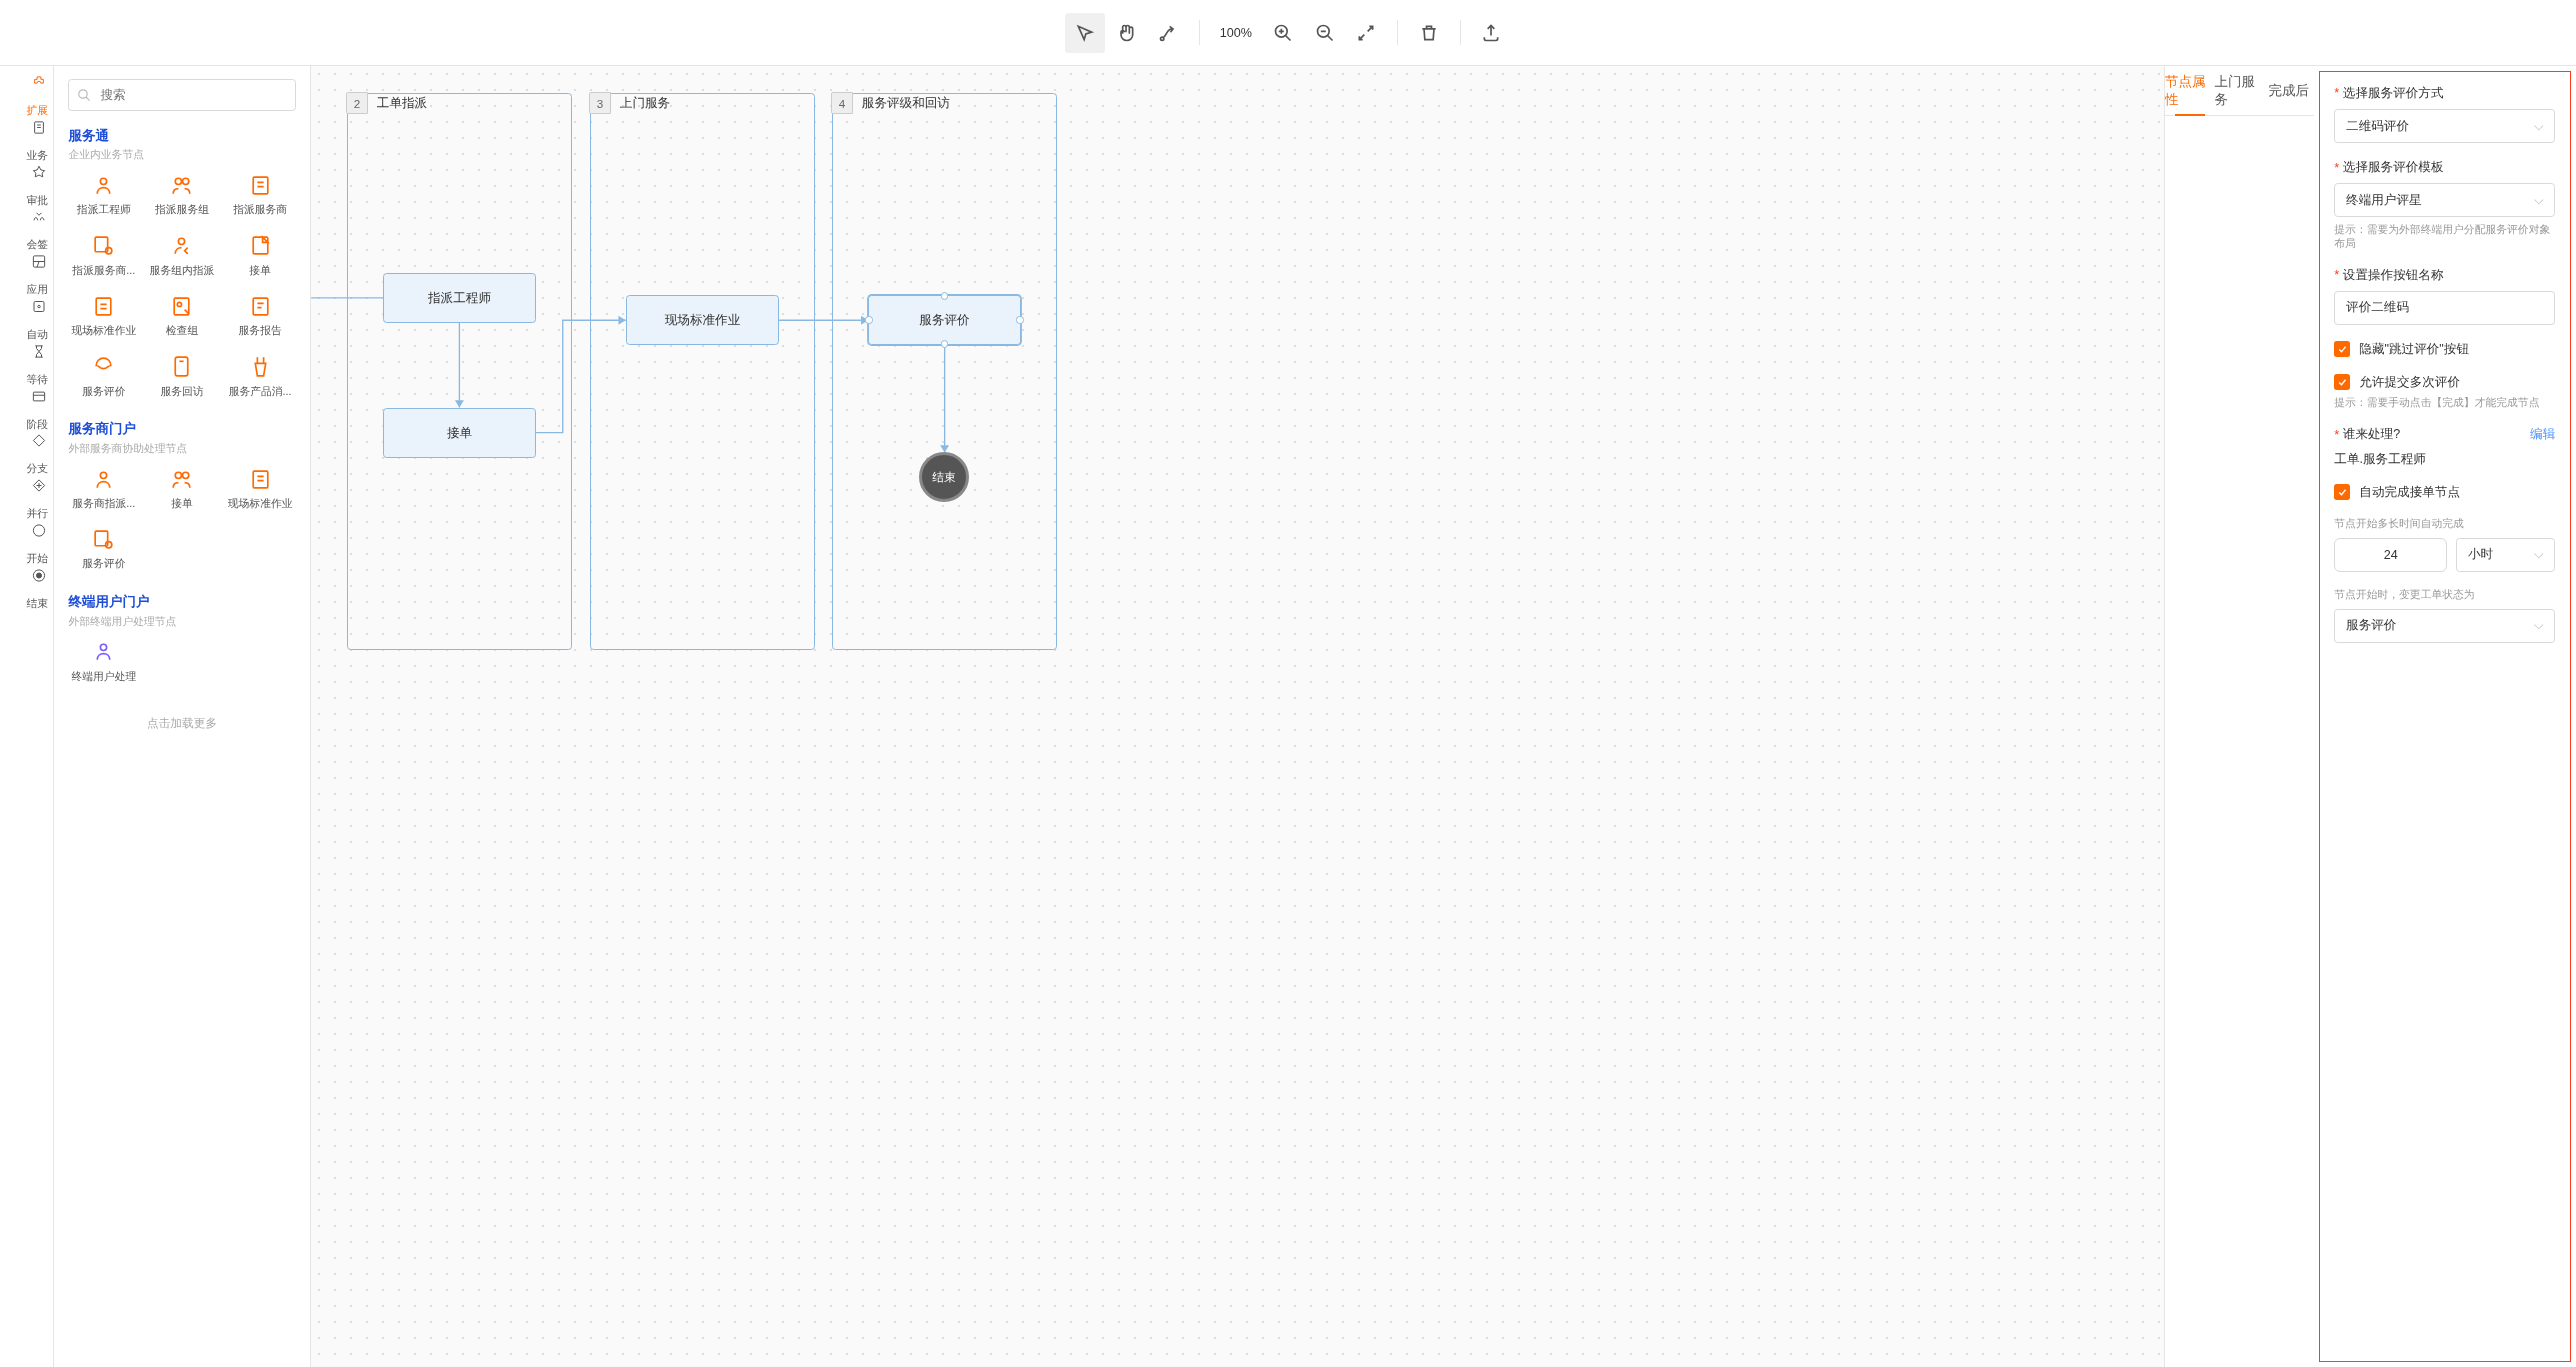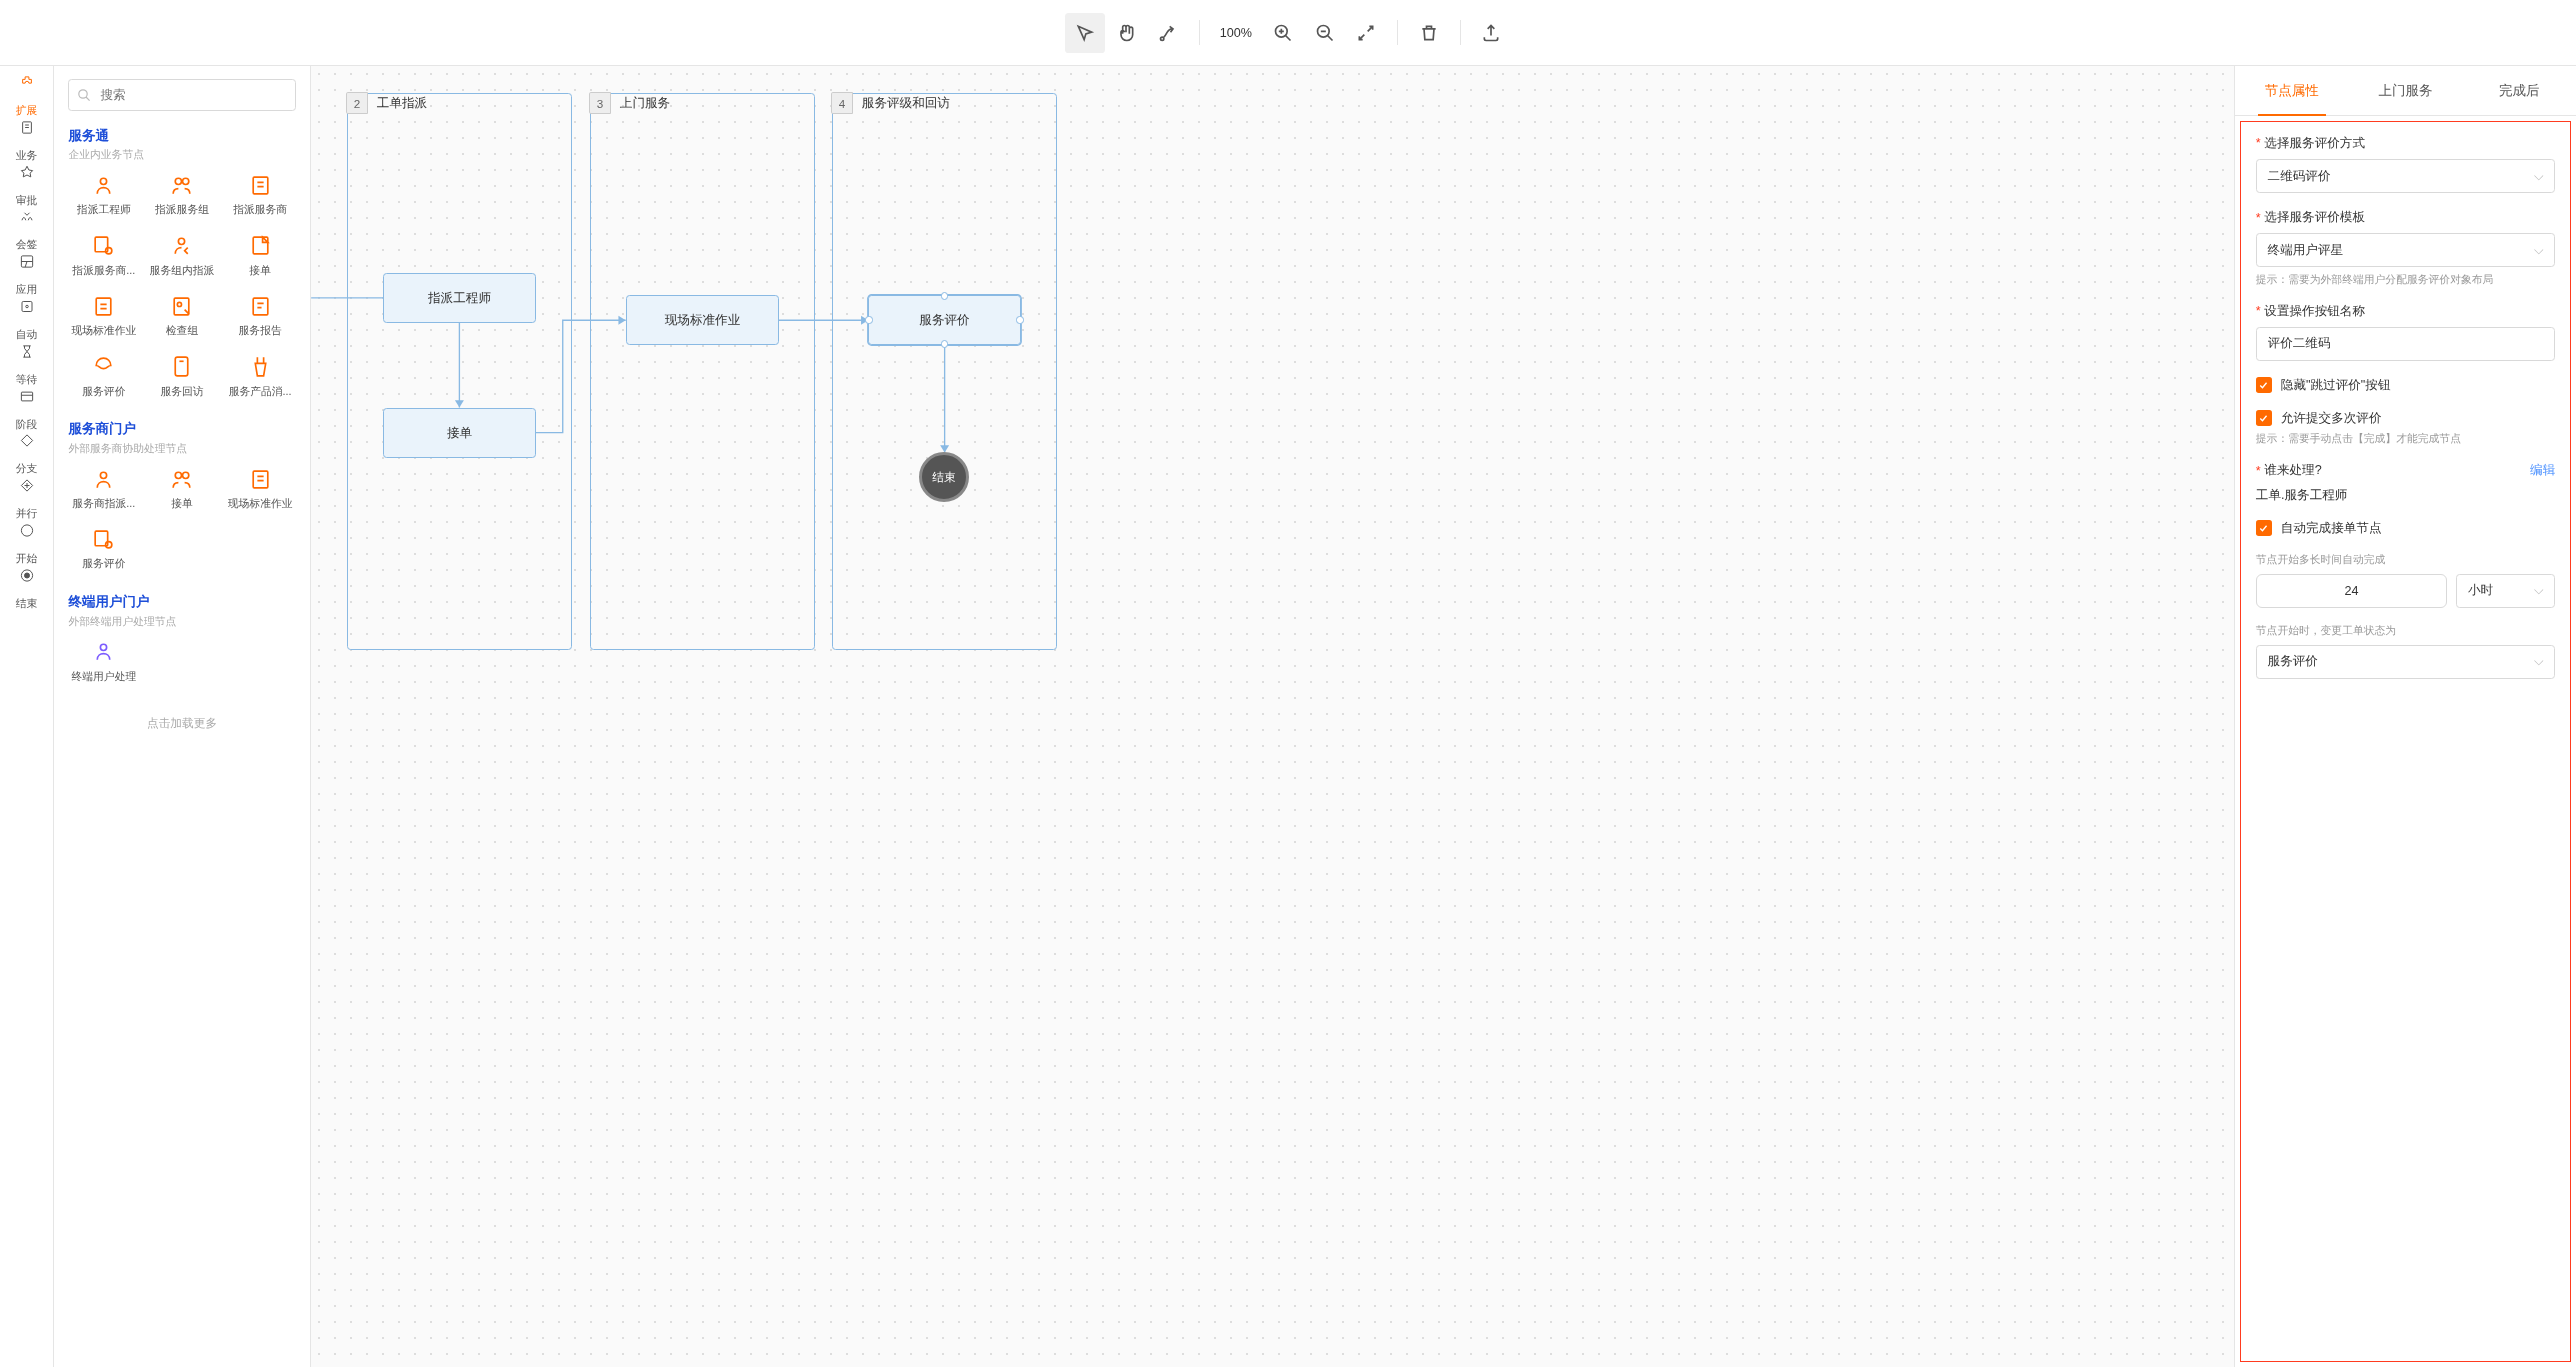--- a/index.html
+++ b/index.html
@@ -13,21 +13,21 @@
 .tool-btn svg { width: 20px; height: 20px; }
 .tool-btn.active { background: #f0f0f0; }
 .tool-sep { width: 0.9px; height: 25px; background: #e5e5e5; margin: 0 9px; }
 .zoom-label { font-size: 12.6px; color: #333; padding: 0 9px; min-width: 49px; text-align: center; }
 
 
 .main { flex: 1; display: flex; overflow: hidden; }
 
 
 .rail { width: 54px; border-right: 0.9px solid #e5e5e5; display: flex; flex-direction: column; align-items: center; padding-top: 9px; gap: 1.8px; }
-.rail-item { width: 43px; height: 43px; display: flex; flex-direction: column; align-items: center; justify-content: center; cursor: pointer; border-radius: 3.6px; color: #555; font-size: 10.8px; gap: 14px; }
+.rail-item { width: 43px; height: 43px; display: flex; flex-direction: column; align-items: flex-end; justify-content: center; cursor: pointer; border-radius: 3.6px; color: #555; font-size: 10.8px; gap: 14px; }
 .rail-item.active { color: #ff6a00; }
 .rail-item svg { width: 18px; height: 18px; }
 .rail-label { font-size: 10.8px; }
 
 
 .palette { width: 257px; border-right: 0.9px solid #e5e5e5; padding: 12.6px 14.4px; overflow-y: auto; }
 .search { position: relative; margin-bottom: 16px; }
 .search input { width: 100%; height: 32px; border: 0.9px solid #d9d9d9; border-radius: 3.6px; padding: 0 10.8px 0 31px; font-size: 12.6px; outline: none; }
 .search svg { position: absolute; left: 9px; top: 9px; width: 14.4px; height: 14.4px; color: #bbb; }
 .pal-section-title { font-size: 13.5px; font-weight: 700; color: #1d4ed8; margin-bottom: 3.6px; }
@@ -46,21 +46,21 @@
 .lane-header { position: absolute; top: -1.8px; left: -1.8px; display: flex; align-items: center; }
 .lane-num { width: 21.6px; height: 21.6px; background: #eee; color: #666; display: flex; align-items: center; justify-content: center; font-size: 11.7px; border: 0.9px solid #ccc; border-radius: 1.8px 0 0 1.8px; }
 .lane-title { height: 21.6px; padding: 0 9px; font-size: 12.6px; color: #333; display: flex; align-items: center; }
 .node { position: absolute; border: 0.9px solid #89b9e3; background: #eaf3fb; border-radius: 3.6px; display: flex; align-items: center; justify-content: center; font-size: 12.6px; color: #333; }
 .node.selected { border: 0.9px solid #89b9e3; box-shadow: 0 0 0 0.9px #89b9e3; }
 .node .handle { position: absolute; width: 7.2px; height: 7.2px; background: #fff; border: 0.9px solid #89b9e3; border-radius: 50%; }
 .end-node { position: absolute; width: 50px; height: 50px; border-radius: 50%; background: #555; color: #fff; display: flex; align-items: center; justify-content: center; font-size: 11.7px; border: 3.6px solid #888; }
 .edge { position: absolute; pointer-events: none; }
 
 
-.right { width: 342px; border-left: 0.9px solid #e5e5e5; display: flex; flex-direction: column; }
+.right { width: 412px; border-left: 0.9px solid #e5e5e5; display: flex; flex-direction: row; }
 .right-tabs { height: 50px; display: flex; border-bottom: 0.9px solid #e5e5e5; }
 .right-tab { flex: 1; display: flex; align-items: center; justify-content: center; font-size: 13.5px; color: #555; cursor: pointer; position: relative; }
 .right-tab.active { color: #ff6a00; }
 .right-tab.active::after { content: ''; position: absolute; bottom: -0.9px; left: 20%; right: 20%; height: 1.8px; background: #ff6a00; }
 .right-body { flex: 1; border: 1.8px solid #ff3b1f; margin: 5.4px; padding: 12.6px 14.4px; overflow-y: auto; }
 .form-row { margin-bottom: 16px; }
 .form-label { font-size: 12.6px; color: #333; margin-bottom: 7.2px; display: flex; align-items: center; }
 .form-label .req { color: #ff3b1f; margin-right: 3.6px; }
 .form-label .link { margin-left: auto; color: #4a90ff; cursor: pointer; font-size: 12.6px; }
 .select, .text-input { width: 100%; height: 34px; border: 0.9px solid #d9d9d9; border-radius: 3.6px; padding: 0 10.8px; font-size: 12.6px; color: #333; background: #fff; display: flex; align-items: center; justify-content: space-between; cursor: pointer; }

